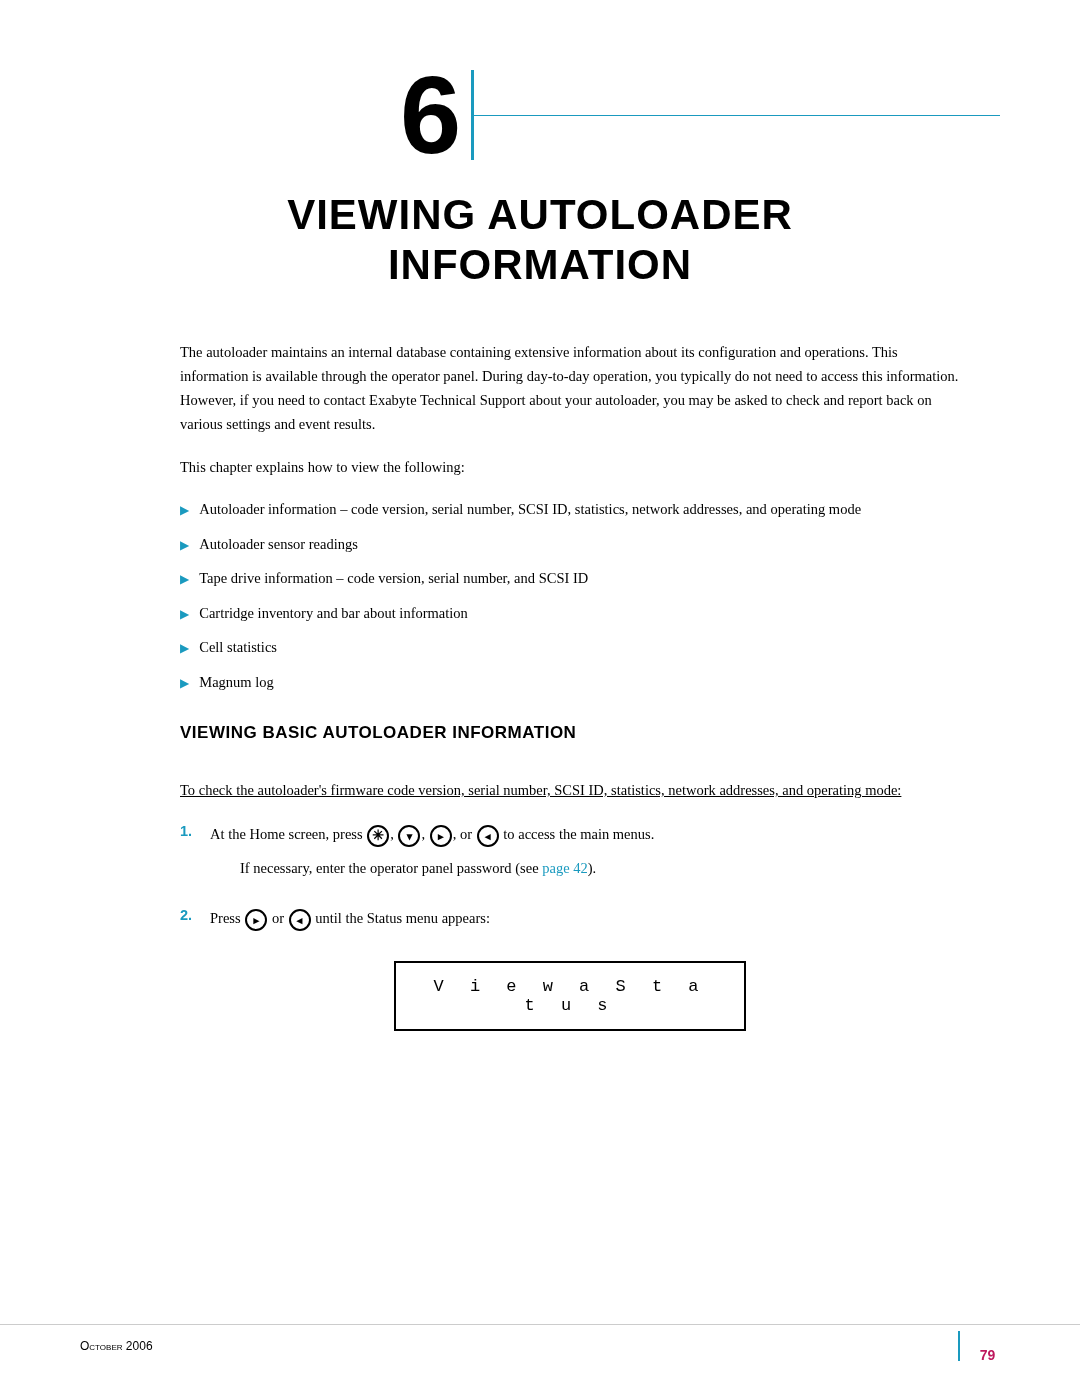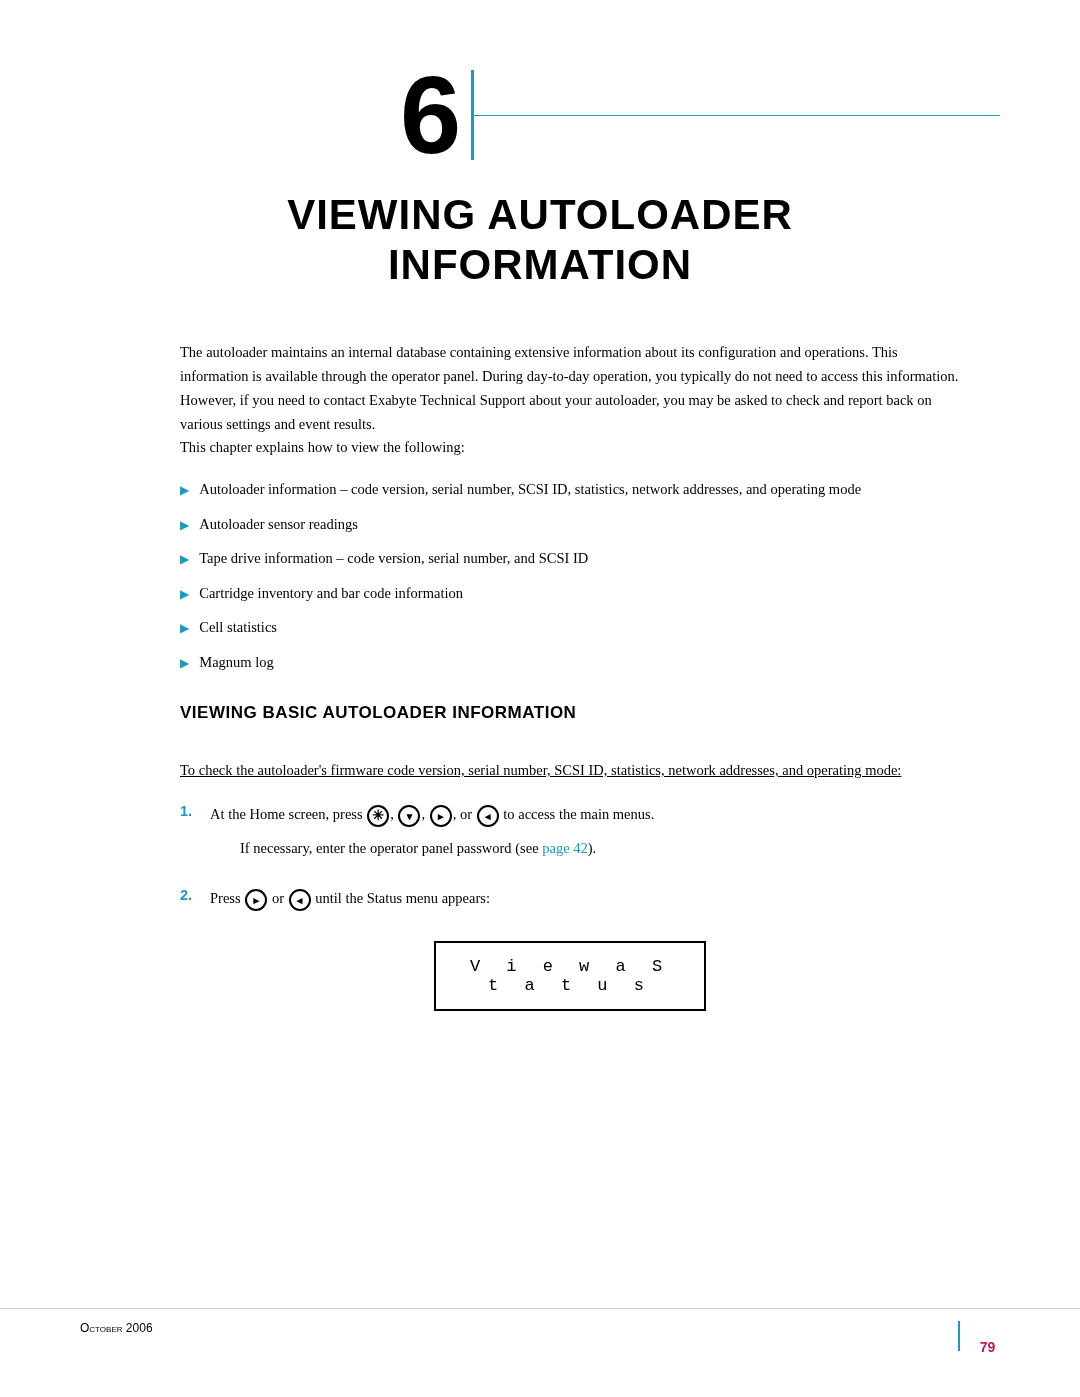--- a/index.html
+++ b/index.html
@@ -84,20 +84,21 @@
 
     
     .content-area {
       padding: 0 120px 0 180px;
     }
 
     .intro-paragraph {
       font-size: 14.5px;
       line-height: 1.65;
       color: #000000;
+      margin-bottom: 20px;
       font-family: Georgia, serif;
     }
 
     .chapter-explains {
       font-size: 14.5px;
       line-height: 1.65;
       margin-bottom: 18px;
       font-family: Georgia, serif;
     }
 
@@ -217,36 +218,37 @@
     .page-link {
       color: #1a9abf;
       text-decoration: none;
     }
 
     
     .status-display-box {
       border: 2px solid #000000;
       padding: 14px 20px;
       margin: 20px auto;
-      width: 272px;
+      width: 352px;
       font-family: 'Courier New', Courier, monospace;
       font-size: 17px;
       letter-spacing: 8px;
       text-align: center;
       color: #000000;
     }
 
     
     .page-footer {
       position: absolute;
       bottom: 30px;
       left: 0;
       right: 0;
       display: flex;
-      padding: 12px 80px;
+      align-items: center;
+      padding: 4px 80px;
       border-top: 1px solid #cccccc;
     }
 
     .footer-date {
       font-size: 12px;
       color: #000000;
       font-family: Arial, sans-serif;
       flex: 1;
     }
 
@@ -316,21 +318,21 @@
       <li>
         <span class="bullet-arrow">▶</span>
         <span class="bullet-text">Autoloader sensor readings</span>
       </li>
       <li>
         <span class="bullet-arrow">▶</span>
         <span class="bullet-text">Tape drive information – code version, serial number, and SCSI ID</span>
       </li>
       <li>
         <span class="bullet-arrow">▶</span>
-        <span class="bullet-text">Cartridge inventory and bar code information</span>
+        <span class="bullet-text">Cartridge inventory and bar about information</span>
       </li>
       <li>
         <span class="bullet-arrow">▶</span>
         <span class="bullet-text">Cell statistics</span>
       </li>
       <li>
         <span class="bullet-arrow">▶</span>
         <span class="bullet-text">Magnum log</span>
       </li>
     </ul>

